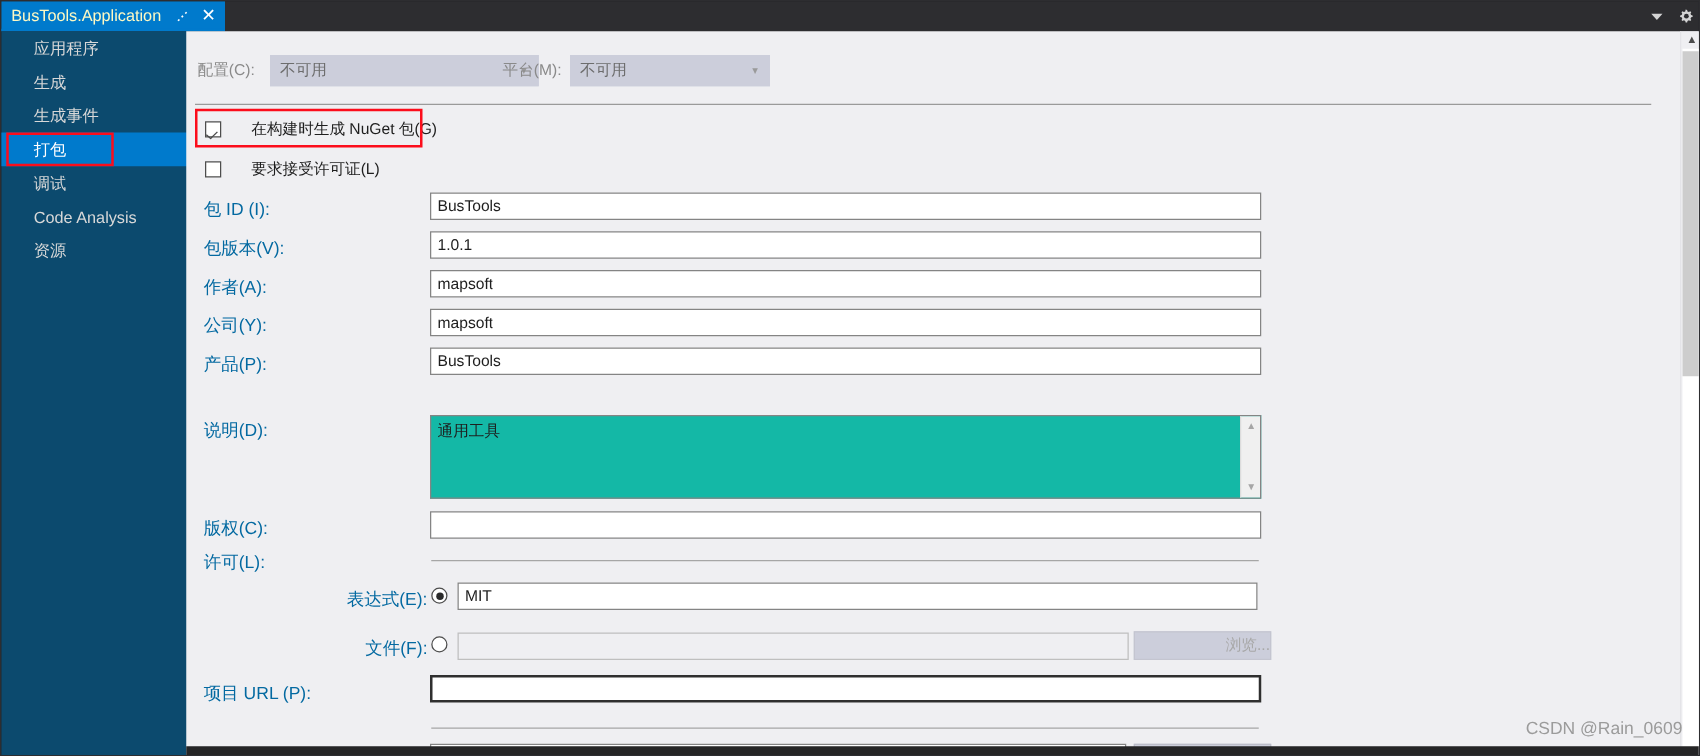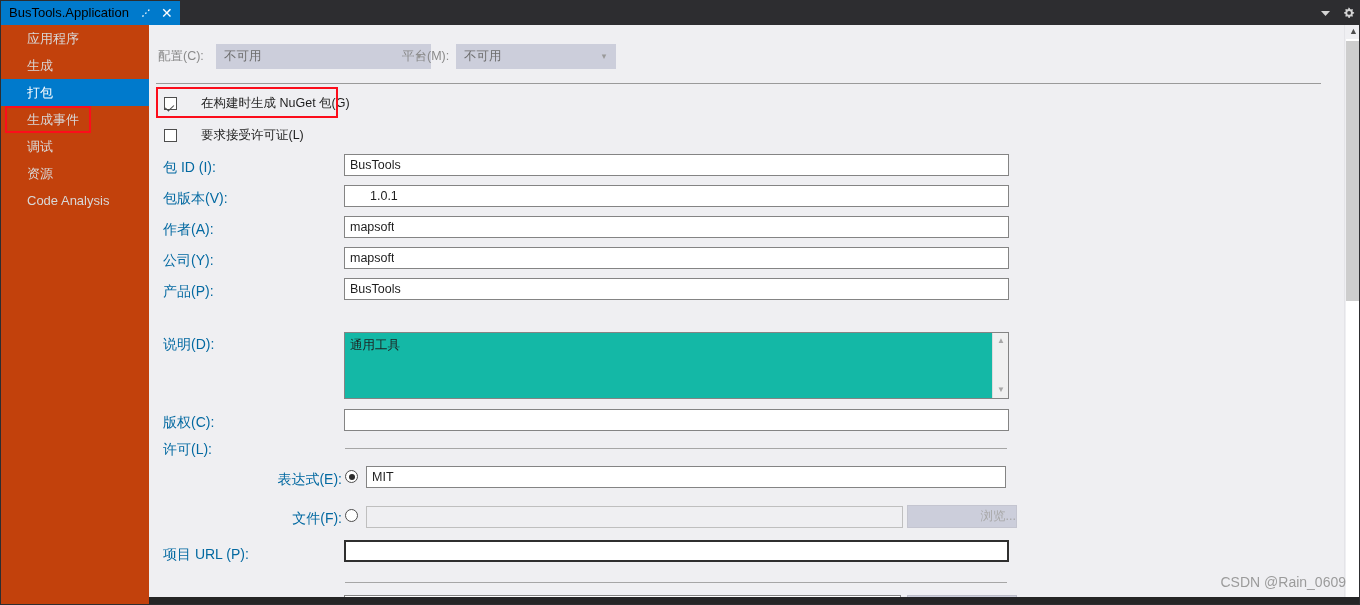--- a/index.html
+++ b/index.html
@@ -29,21 +29,21 @@
     position: absolute;
     left: 0; top: 0;
     height: 24px;
     background: #007acc;
     display: flex;
     align-items: center;
     padding: 0 7px 0 8px;
     box-sizing: border-box;
   }
   #tab .tab-label {
-    color: #000000;
+    color: #fef9c3;
     font-size: 13px;
     line-height: 24px;
     white-space: nowrap;
   }
   #tab .tab-pin {
     color: #ffffff;
     font-size: 12px;
     margin-left: 11px;
     display: inline-block;
     transform: rotate(45deg);
@@ -75,21 +75,21 @@
     line-height: 1;
     display: flex;
     align-items: center;
   }
 
   
   #sidebar {
     position: absolute;
     left: 0; top: 24px;
     width: 172px; height: 581px;
-    background: #c2410c;
+    background: #0c4a6e;
   }
   .nav-item {
     position: relative;
     height: 27px;
     display: flex;
     align-items: center;
     padding-left: 26px;
     color: #d8d8d8;
     font-size: 13px;
     box-sizing: border-box;
@@ -388,34 +388,34 @@
     </div>
   </div>
 
   <div id="sidebar">
     <div class="nav-item" style="top:0">
       <span>应用程序</span>
     </div>
     <div class="nav-item">
       <span>生成</span>
     </div>
+    <div class="nav-item">
+      <span>生成事件</span>
+    </div>
     <div class="nav-item selected" style="background: rgb(0, 122, 204);">
       <span>打包</span>
     </div>
     <div class="nav-item">
-      <span>生成事件</span>
+      <span>调试</span>
     </div>
     <div class="nav-item">
-      <span>调试</span>
+      <span>Code Analysis</span>
     </div>
     <div class="nav-item">
       <span>资源</span>
-    </div>
-    <div class="nav-item">
-      <span>Code Analysis</span>
     </div>
   </div>
 
   <div id="nav-arrow" style="top: 105px; background: rgb(0, 122, 204);"></div>
   <div id="nav-highlight" style="top: 105px; border-color: rgb(252, 13, 27);"></div>
 
   <div id="pane">
     <div id="pane-inner">
 
       <div id="cfgrow">
@@ -441,21 +441,21 @@
         <span class="cb"></span>
         <span class="chk-label">要求接受许可证(L)</span>
       </div>
 
       <span class="f-label" style="left:14px; top:134px;">包 ID (I):</span>
       <div class="tbox" style="left:195px; top:129px; width:665px;">
         <span class="tval">BusTools</span>
       </div>
 
       <span class="f-label" style="left:14px; top:165px;">包版本(V):</span>
-      <div class="tbox" style="left:195px; top:160px; width:665px;padding-left:20px;">
+      <div class="tbox" style="left:195px; top:160px; width:665px;">
         <span class="tval">1.0.1</span>
       </div>
 
       <span class="f-label" style="left:14px; top:196px;">作者(A):</span>
       <div class="tbox" style="left:195px; top:191px; width:665px;">
         <span class="tval">mapsoft</span>
       </div>
 
       <span class="f-label" style="left:14px; top:227px;">公司(Y):</span>
       <div class="tbox" style="left:195px; top:222px; width:665px;">

